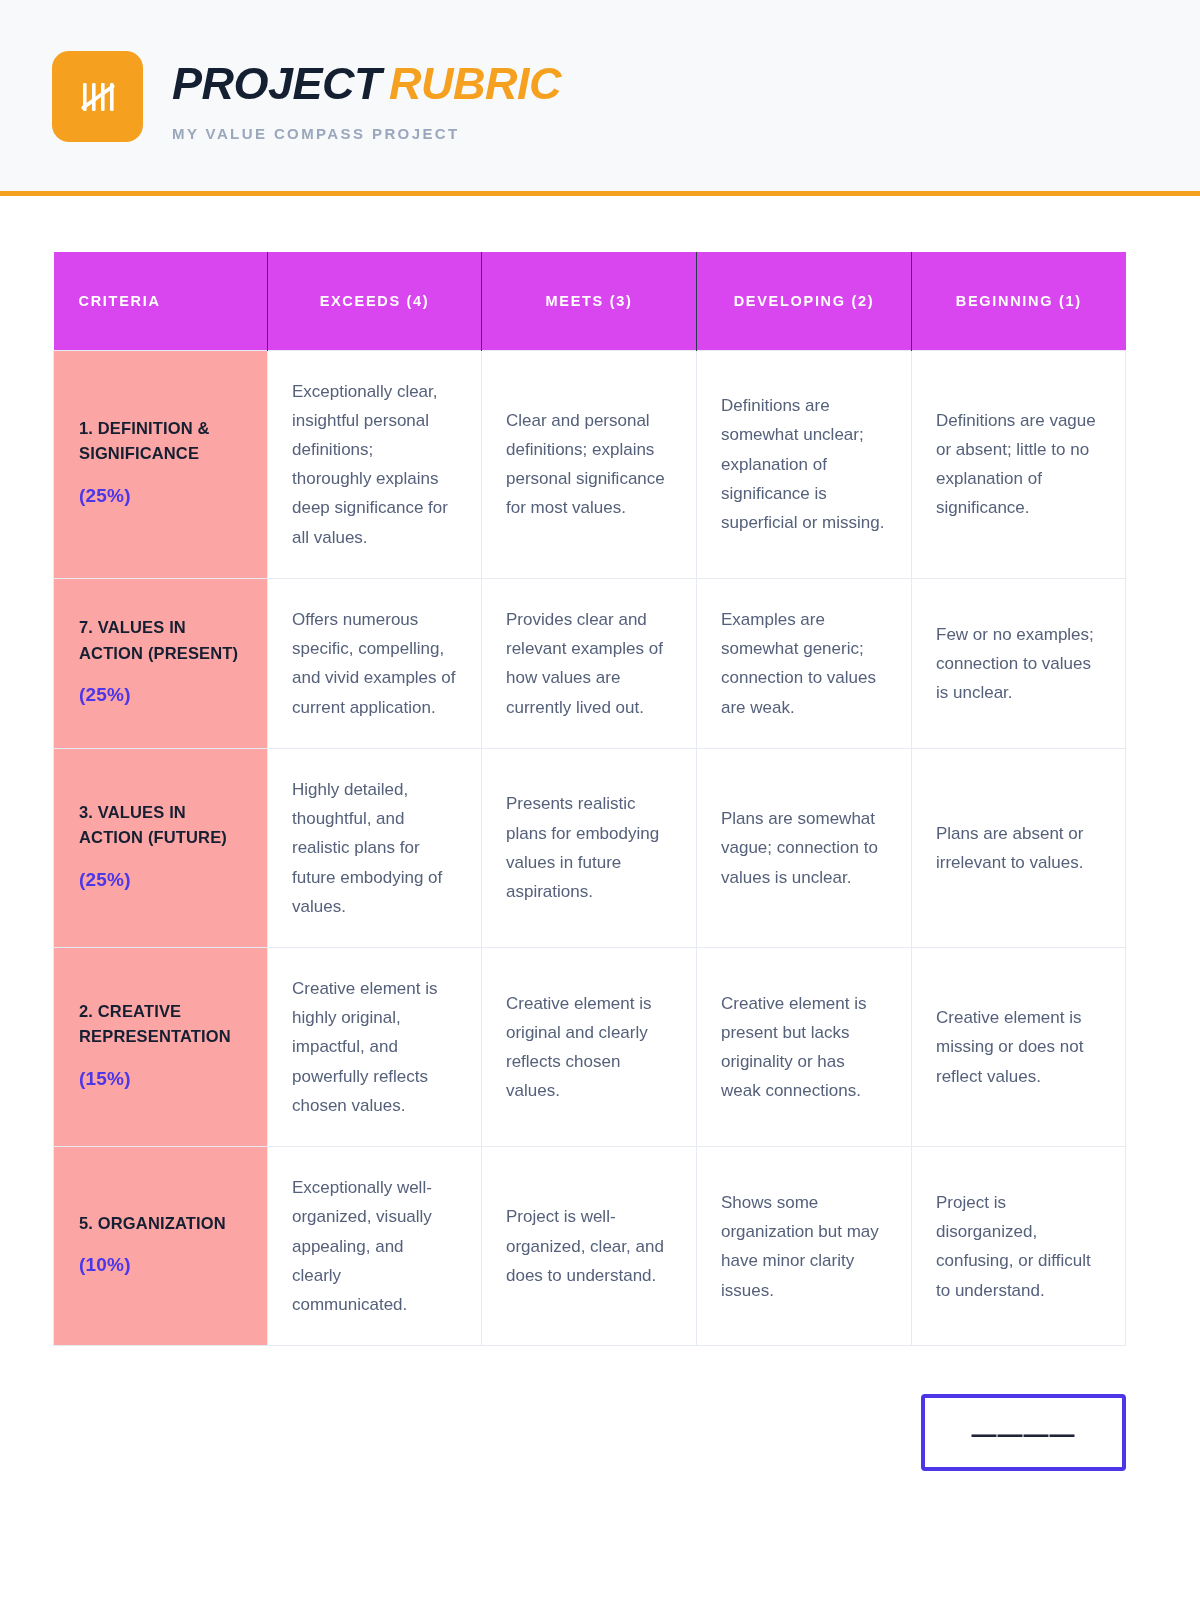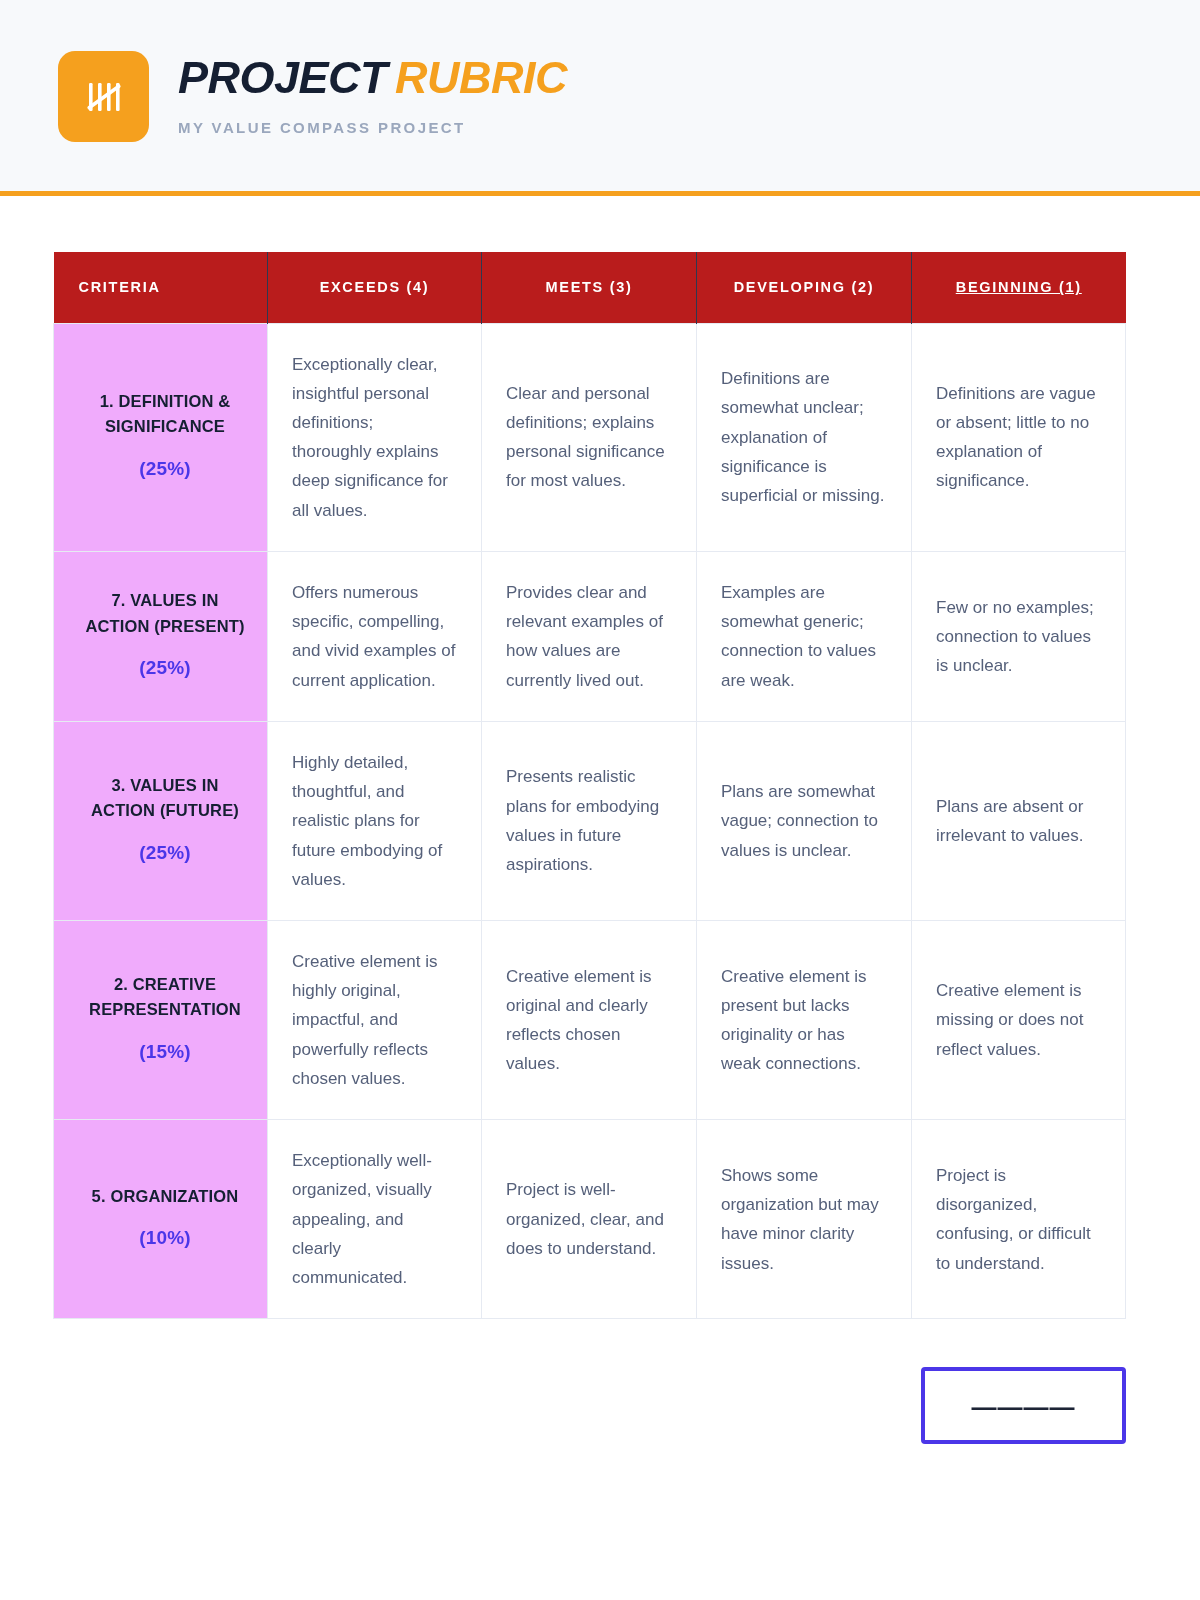--- a/index.html
+++ b/index.html
@@ -15,23 +15,22 @@
   
   .page-header {
     width: 1200px;
     height: 196px;
     background: #f7f9fb;
     border-bottom: 5px solid #f5a01e;
     position: relative;
   }
   .header-inner {
     display: flex;
-    align-items: flex-start;
+    align-items: flex-end;
     padding: 51px 0 0 52px;
-    margin-left: 6px;
   }
   .logo-tile {
     width: 91px;
     height: 91px;
     border-radius: 17px;
     background: #f5a01e;
     flex: 0 0 auto;
     display: flex;
     align-items: center;
     justify-content: center;
@@ -63,46 +62,45 @@
   
   .table-wrap { padding: 56px 52px 0 53px; }
 
   table.rubric {
     width: 1072px;
     border-collapse: collapse;
     table-layout: fixed;
   }
 
   table.rubric thead th {
-    background: #b91c1c;
+    background: #d946ef;
     color: #ffffff;
     font-size: 14.5px;
     font-weight: 700;
     letter-spacing: 1.7px;
-    height: 71px;
+    height: 98px;
     vertical-align: middle;
     border-right: 1px solid #2e3850;
   }
-  table.rubric thead th:last-child { border-right: none; text-decoration: underline; }
+  table.rubric thead th:last-child { border-right: none; }
   th.col-criteria { text-align: left; padding-left: 25px; }
   th.col-level    { }
 
   table.rubric tbody td {
     border: 1px solid #e6eaf2;
     vertical-align: middle;
     font-size: 17px;
     line-height: 1.72;
     color: #55607a;
     padding: 26px 24px 26px 24px;
   }
   table.rubric tbody td.criteria-cell {
-    background: #f0abfc;
+    background: #fca5a5;
     padding-left: 25px;
     padding-right: 16px;
-    text-align: center;
   }
   .criteria-name {
     color: #151f32;
     font-size: 16.5px;
     font-weight: 700;
     line-height: 1.55;
     letter-spacing: 0.15px;
   }
   .criteria-weight {
     color: #4b36e8;

